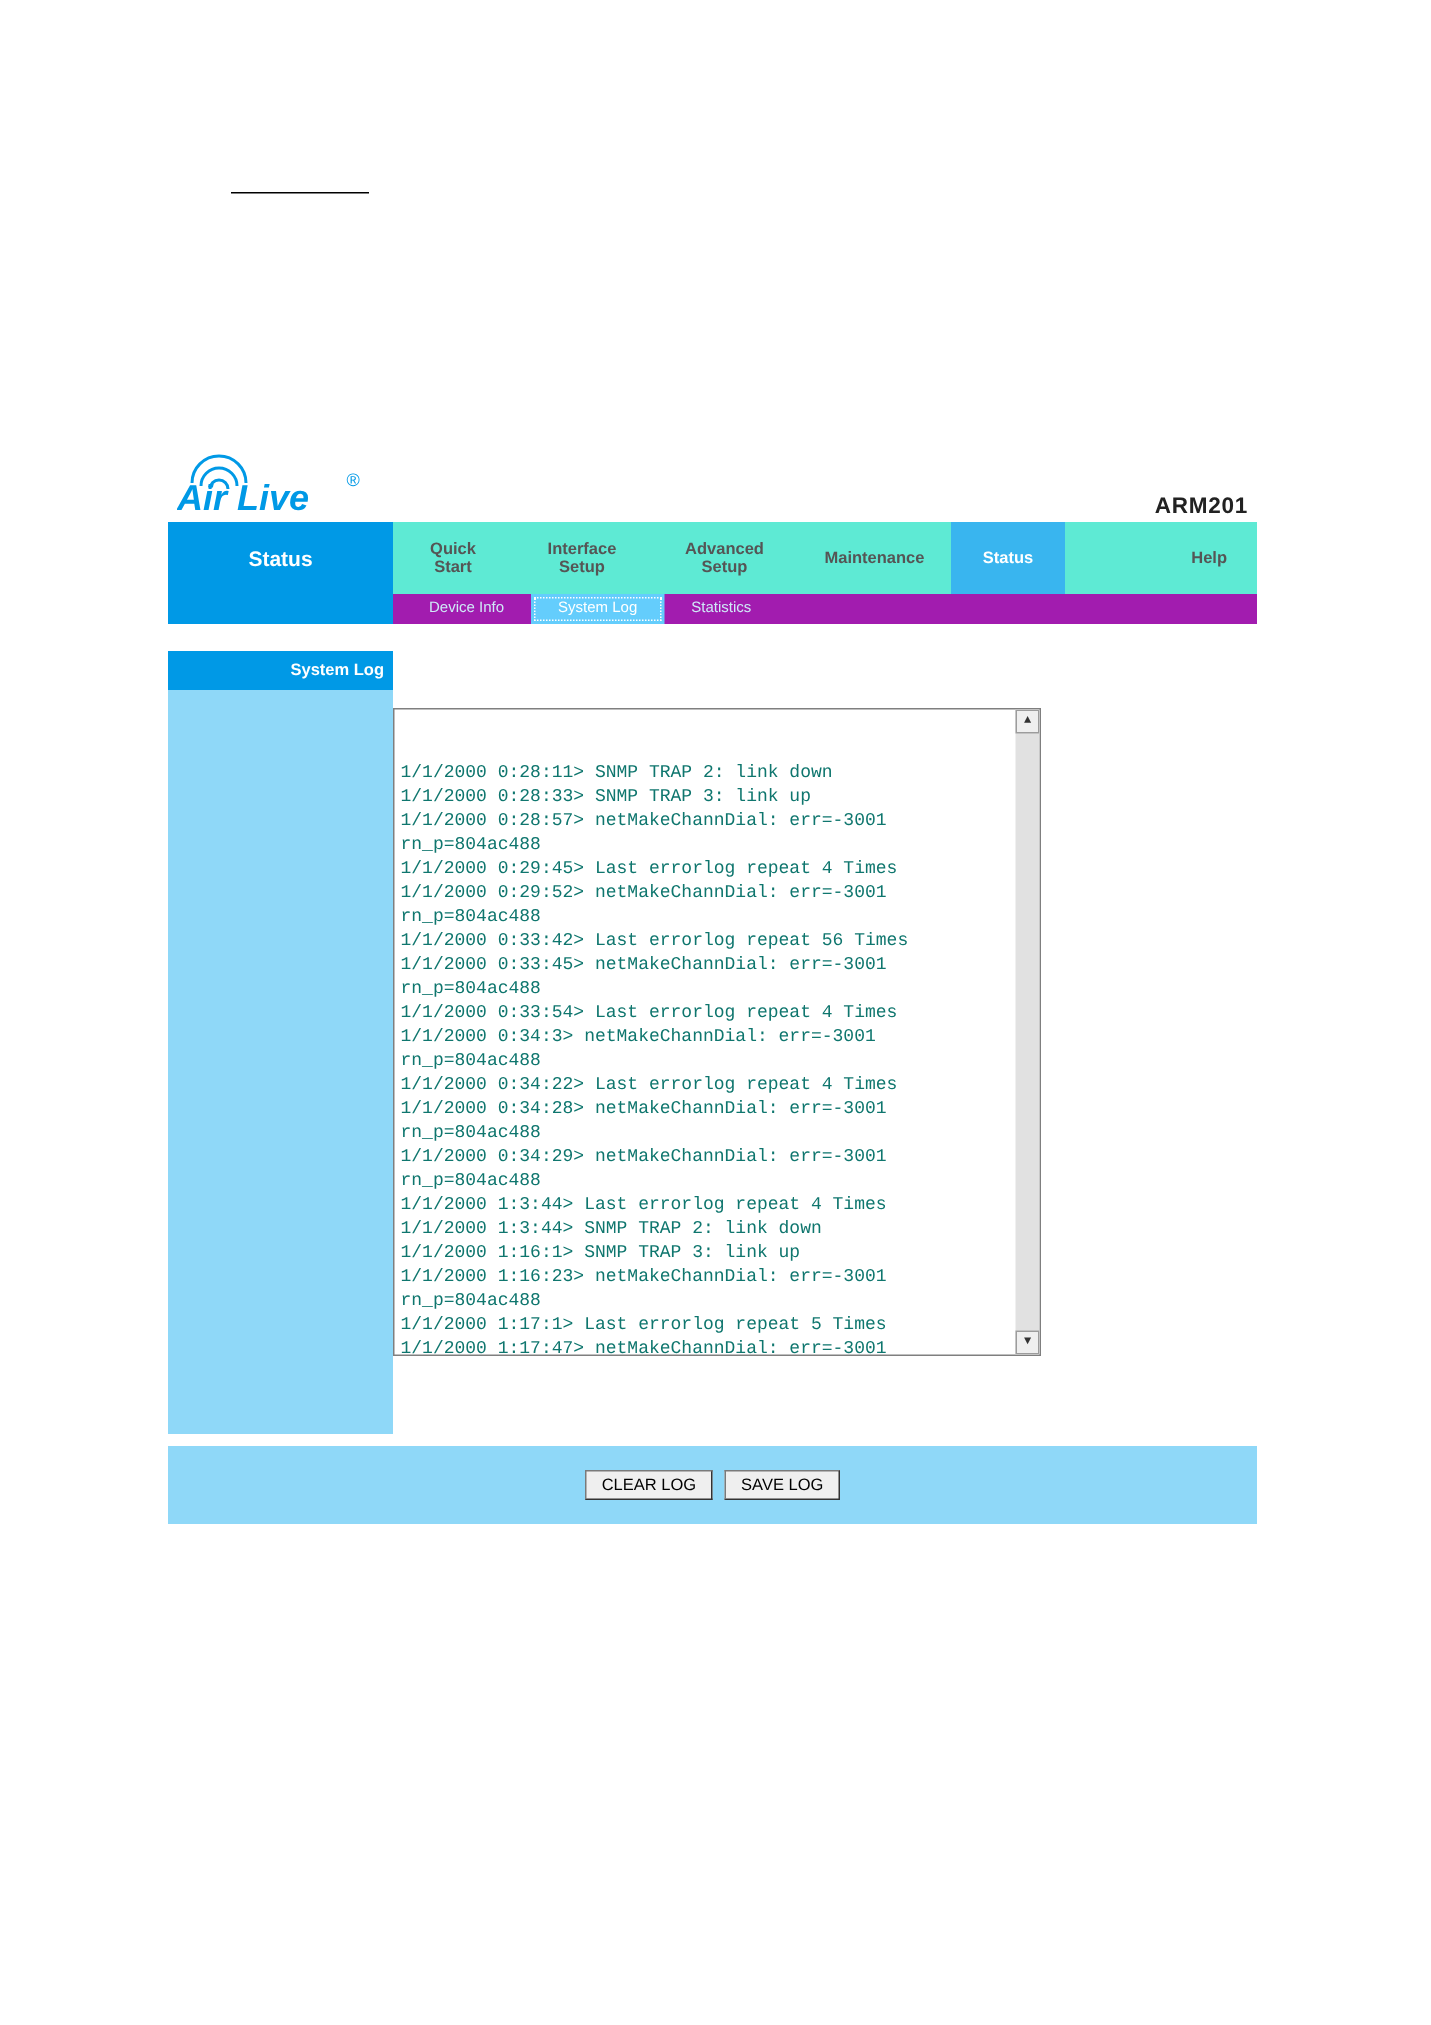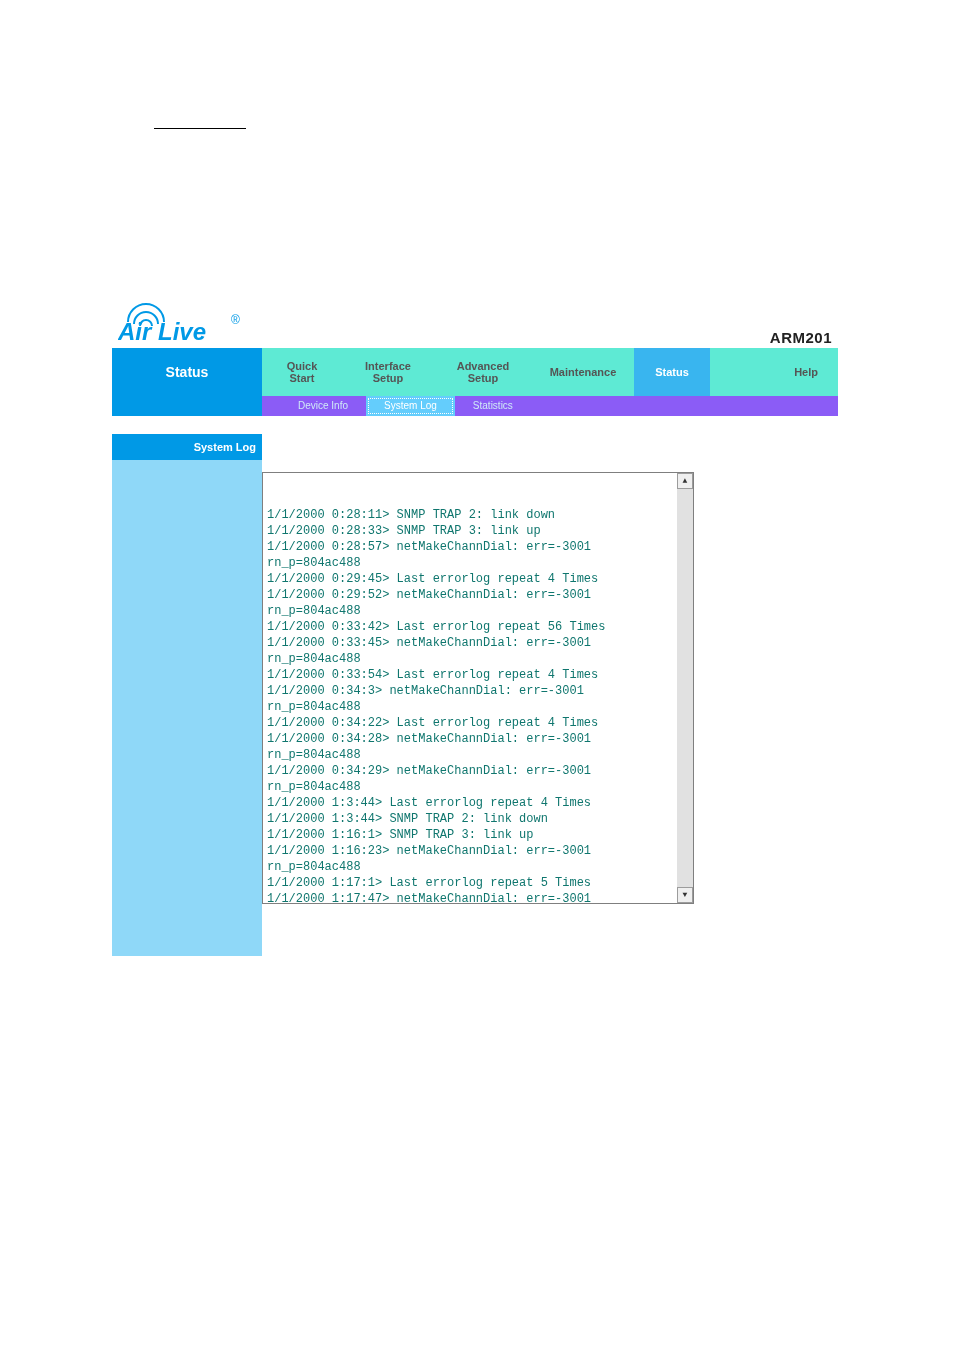--- a/index.html
+++ b/index.html
@@ -11,21 +11,21 @@
   .logo svg{height:44px;}
   .model{font-size:15px;font-weight:bold;color:#222;margin-right:6px;margin-bottom:2px;letter-spacing:.5px;}
   .navrow{display:flex;}
   .sidehead{width:150px;background:#0099e6;color:#fff;text-align:center;line-height:48px;height:48px;font-weight:bold;font-size:14px;}
   .tabs{flex:1;height:48px;background:#5eead4;display:flex;align-items:center;}
   .tab{display:flex;align-items:center;justify-content:center;height:48px;text-align:center;font-size:11px;font-weight:bold;color:#555;cursor:pointer;padding:0 10px;}
   .tab.selected{background:#39b5ef;color:#fff;}
   .tab-last{margin-left:auto;padding:0 20px;}
   .subnavrow{display:flex;}
   .sideblank{width:150px;height:20px;background:#0099e6;}
-  .subtabs{flex:1;height:20px;background:#8b5cf6;display:flex;align-items:center;padding-left:12px;}
+  .subtabs{flex:1;height:20px;background:#a21caf;display:flex;align-items:center;}
   .subtab{color:#cfeaf7;font-size:10px;padding:0 18px;height:20px;line-height:20px;cursor:pointer;}
   .subtab.active{background:#64cdfc;color:#fff;outline:1px dotted #fff;outline-offset:-3px;}
   .whitegap{height:18px;background:#fff;display:flex;}
   .whitegap .l{width:150px;background:#fff;}
   .body{display:flex;}
   .sidebar{width:150px;background:#8fd8f8;min-height:522px;}
   .sidelabel{background:#0099e6;color:#fff;font-size:11px;font-weight:bold;text-align:right;padding:7px 6px 7px 0;}
   .content{flex:1;background:#fff;padding:38px 0 10px 0;}
   .logbox{margin-left:0;width:430px;height:430px;background:#fff;border:1px solid #7f7f7f;font-family:"Courier New",monospace;font-size:12px;line-height:16px;white-space:pre;overflow:hidden;position:relative;}
   .logtxt{padding:2px 4px;color:#0f766e;}
@@ -114,14 +114,18 @@
 1/1/2000 1:17:47&gt; netMakeChannDial: err=-3001</div>
           <div class="sbar">
             <div class="btn">▲</div>
             <div class="track"></div>
             <div class="btn">▼</div>
           </div>
         </div>
       </div>
     </div>
 
+    <div class="footer">
+      <button>CLEAR LOG</button>
+      <button>SAVE LOG</button>
+    </div>
   </div>
 </div>
 
 </body></html>

